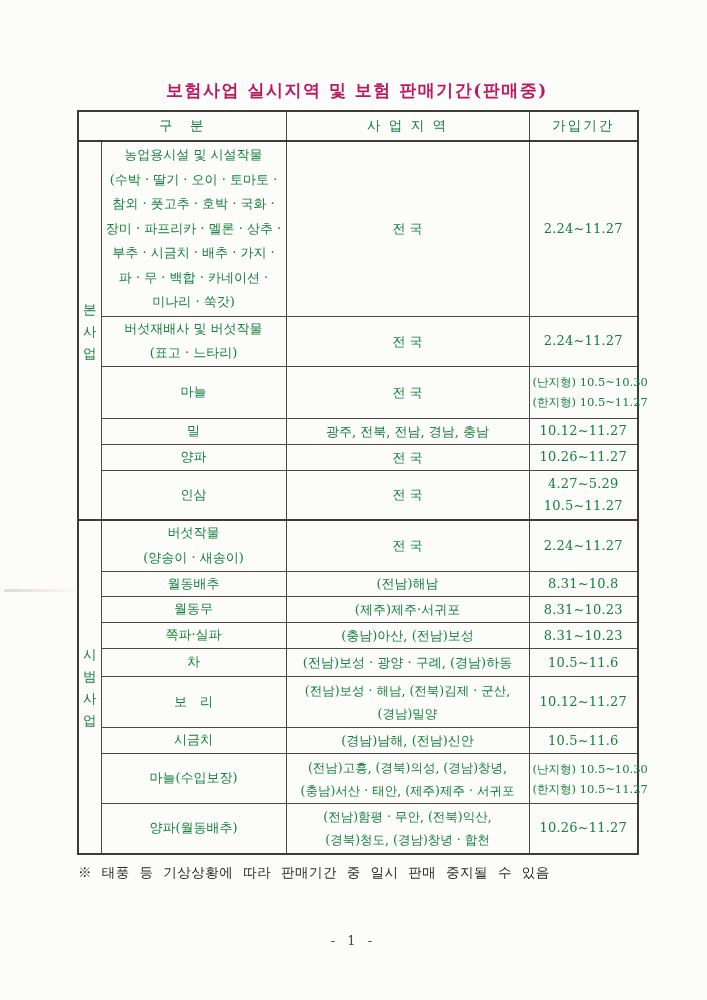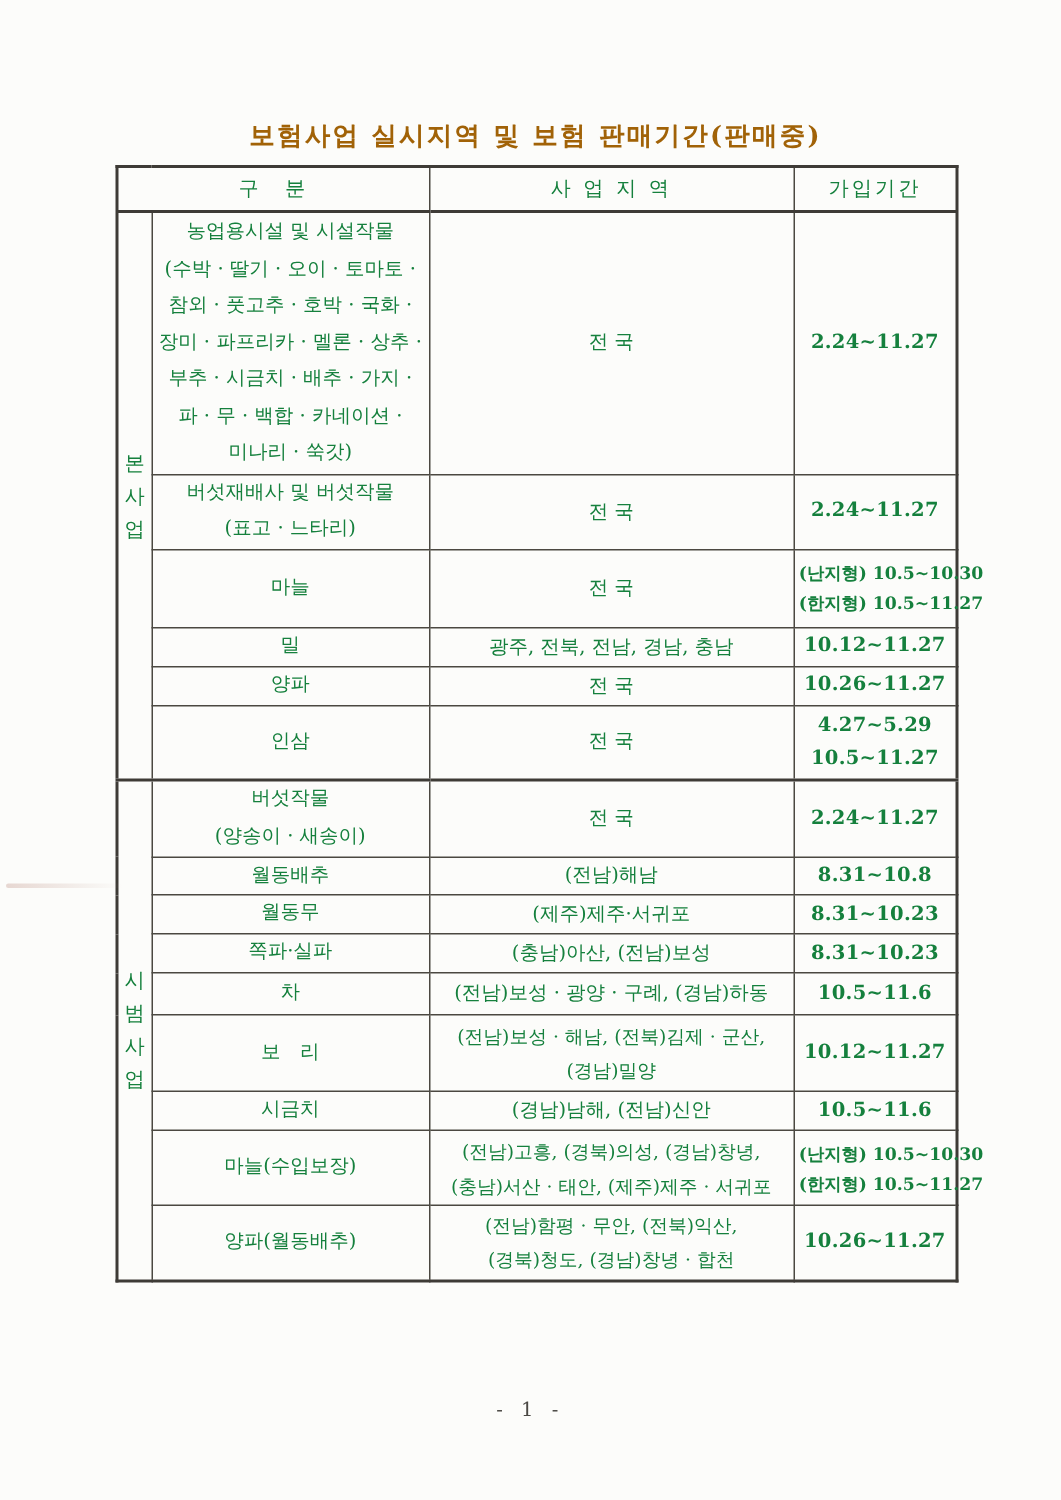--- a/index.html
+++ b/index.html
@@ -8,21 +8,21 @@
     background:#fcfcfa;
     font-family:"DejaVu Serif","Liberation Serif",serif;
     color:#2d2b28;
     position:relative;
     overflow:hidden;
   }
   .page{position:absolute;inset:0;}
   .doc-title{
     position:absolute;top:79px;left:77px;width:560px;
     text-align:center;font-size:17px;font-weight:bold;
-    letter-spacing:1.5px;color:#a16207;
+    letter-spacing:1.5px;color:#be185d;
   }
   .table-wrap{position:absolute;left:77px;top:110px;}
   table{
     border-collapse:collapse;table-layout:fixed;width:560px;
     border:2px solid #3e3b36;
   }
   col.c-sec{width:23px}
   col.c-item{width:185px}
   col.c-region{width:243px}
   col.c-period{width:109px}
@@ -36,21 +36,21 @@
     font-size:13.5px;letter-spacing:2px;
   }
   tr.section-start td{border-top:2px solid #3e3b36;}
   td div{line-height:24px;white-space:nowrap;}
   .sec-cell{font-size:13.5px;}
   .sec-cell div{line-height:22px;}
   .item-cell div{line-height:24.5px;}
   .region-cell div{line-height:23px;}
   .region-cell.multi{font-size:12.5px;margin-top:27px;}
   .period-cell{letter-spacing:0.2px;}
-  .period-cell div{line-height:22px;font-weight:bold;}
+  .period-cell div{line-height:22px;}
   .period-cell.tight{font-size:11.5px;text-align:left;padding-left:3px;letter-spacing:0;}
   .period-cell.tight div{line-height:20px;text-align:center;}
   .footnote{
     position:absolute;left:78px;top:864px;width:580px;
     font-size:13.5px;letter-spacing:0.5px;word-spacing:5px;color:#2a2825;
   }
   .page-number{
     position:absolute;left:0;top:933px;width:707px;
     text-align:center;font-size:13px;letter-spacing:4px;color:#4a4844;
   }
@@ -272,16 +272,17 @@
             <td class="period-cell">
               <div>10.26~11.27</div>
             </td>
           </tr>
         </tbody>
     </table>
   </div>
 
   <div class="smudge"></div>
 
+  <div class="footnote">※ 태풍 등 기상상황에 따라 판매기간 중 일시 판매 중지될 수 있음</div>
 
   <div class="page-number">- 1 -</div>
 
 </div>
 
 </body></html>

